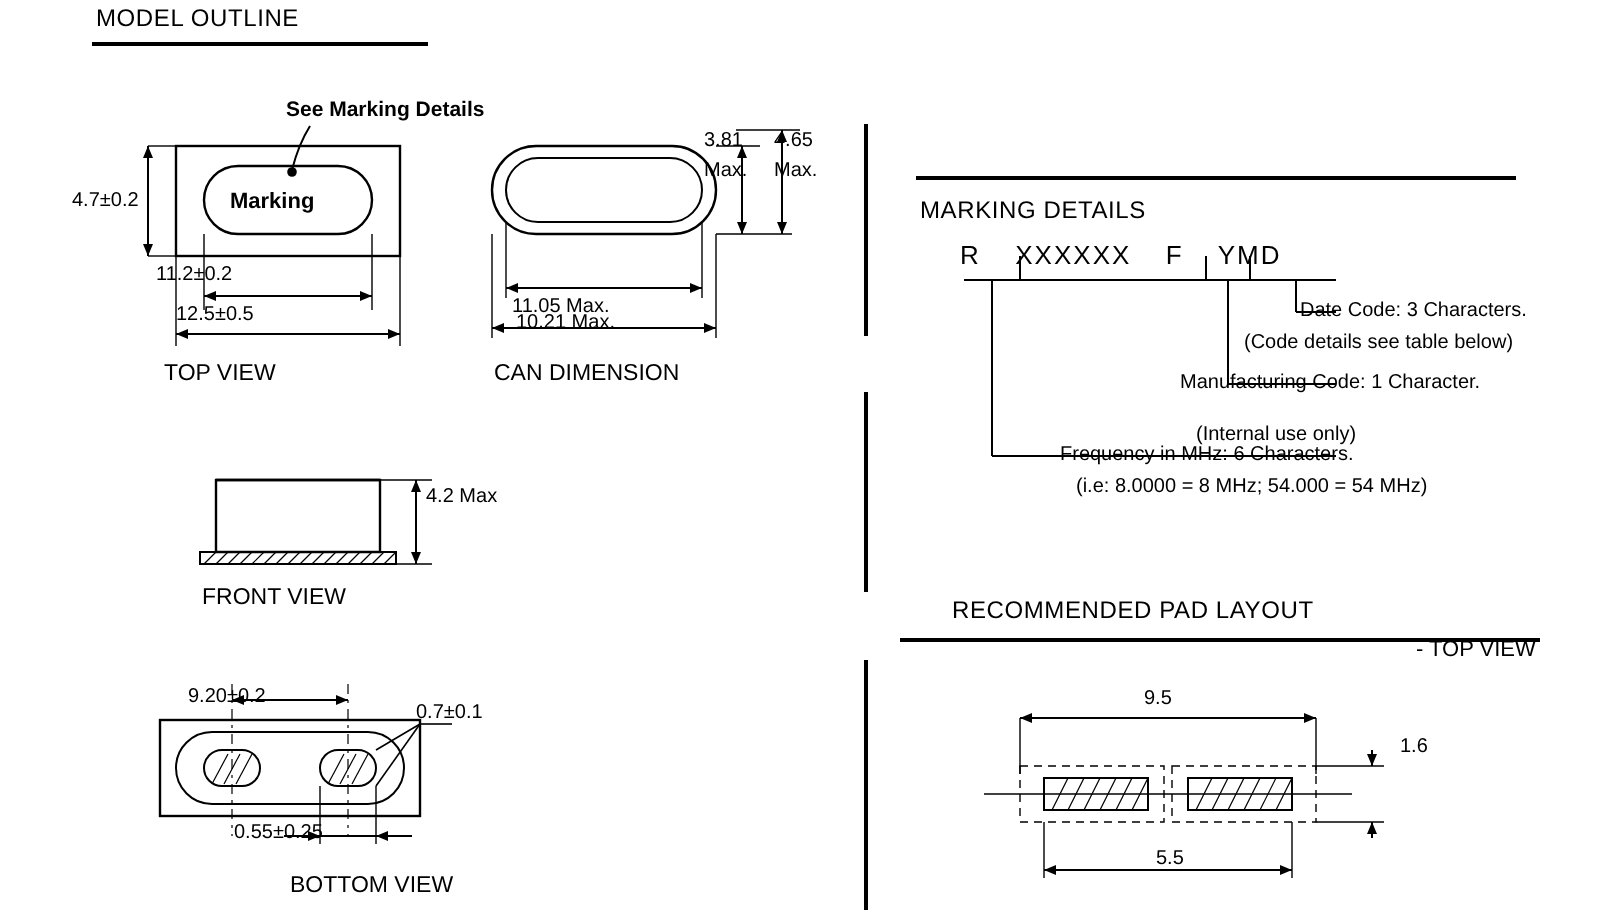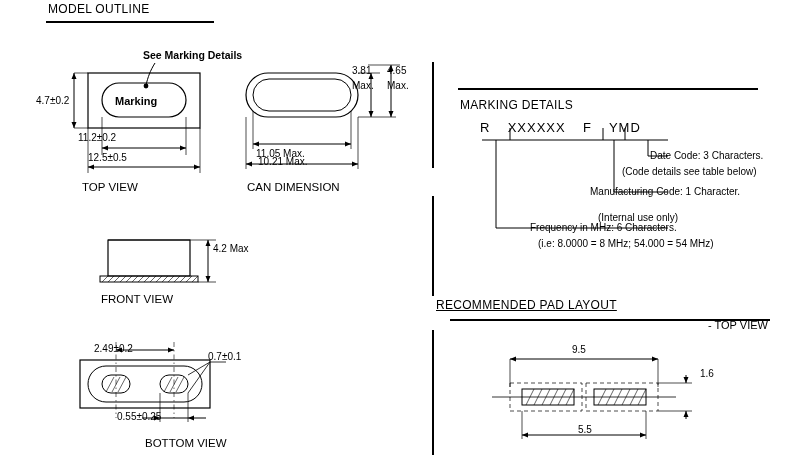--- a/index.html
+++ b/index.html
@@ -175,21 +175,21 @@
 
   <line x1="130" y1="63" x2="130" y2="92" stroke="#000" stroke-width="0.7"></line>
   <line x1="158" y1="63" x2="158" y2="92" stroke="#000" stroke-width="0.7"></line>
   <line x1="130" y1="88" x2="158" y2="88" stroke="#000" stroke-width="1"></line>
   <polygon points="130,88 124,85.5 124,90.5" fill="#000"></polygon>
   <polygon points="158,88 164,85.5 164,90.5" fill="#000"></polygon>
   <line x1="112" y1="88" x2="130" y2="88" stroke="#000" stroke-width="1"></line>
   <line x1="158" y1="88" x2="176" y2="88" stroke="#000" stroke-width="1"></line>
 </svg>
 
-<div class="abs lbl" style="left:94px;top:343px;">2.49±0.2</div>
+<div class="abs lbl" style="left:94px;top:343px;">9.20±0.2</div>
 <div class="abs lbl" style="left:208px;top:351px;">0.7±0.1</div>
 <div class="abs lbl" style="left:117px;top:411px;">0.55±0.25</div>
 <div class="abs vw" style="left:97px;top:437px;padding-left:48px;">BOTTOM VIEW</div>
 
 <div class="abs ttl" style="left:460px;top:68px;margin-top:30px;">MARKING DETAILS</div>
 <div class="abs rule" style="left:458px;top:88px;width:300px;"></div>
 
 <div class="abs" style="left:480px;top:120px;font-size:13px;letter-spacing:1px;">
   <span>R</span>
   <span style="display:inline-block;width:8px;"></span>
@@ -220,21 +220,21 @@
 
 <div class="abs lbl" style="left:614px;top:150px;margin-left:36px;">Date Code: 3 Characters.</div>
 <div class="abs lbl" style="left:622px;top:166px;">(Code details see table below)</div>
 
 <div class="abs lbl" style="left:590px;top:186px;">Manufacturing Code: 1 Character.</div>
 <div class="abs lbl" style="left:598px;top:212px;">(Internal use only)</div>
 
 <div class="abs lbl" style="left:530px;top:222px;">Frequency in MHz: 6 Characters.</div>
 <div class="abs lbl" style="left:538px;top:238px;">(i.e: 8.0000 = 8 MHz; 54.000 = 54 MHz)</div>
 
-<div class="abs ttl" style="left:436px;top:298px;text-decoration:underline;">RECOMMENDED PAD LAYOUT</div>
+<div class="abs ttl" style="left:476px;top:298px;">RECOMMENDED PAD LAYOUT</div>
 <div class="abs ttl-sm" style="left:708px;top:319px;">- TOP VIEW</div>
 <div class="abs rule" style="left:450px;top:319px;width:320px;"></div>
 
 <svg width="320" height="120" style="left:480px;top:335px;">
 
   <line x1="30" y1="24" x2="178" y2="24" stroke="#000" stroke-width="1"></line>
   <polygon points="30,24 36,21.5 36,26.5" fill="#000"></polygon>
   <polygon points="178,24 172,21.5 172,26.5" fill="#000"></polygon>
   <line x1="30" y1="24" x2="30" y2="52" stroke="#000" stroke-width="0.7"></line>
   <line x1="178" y1="24" x2="178" y2="52" stroke="#000" stroke-width="0.7"></line>

